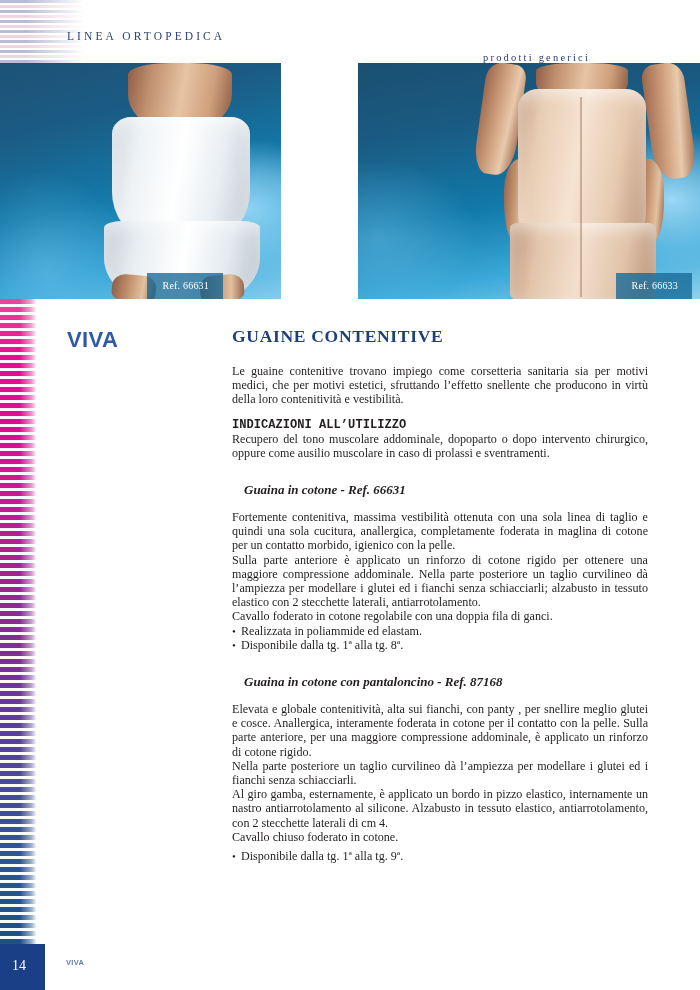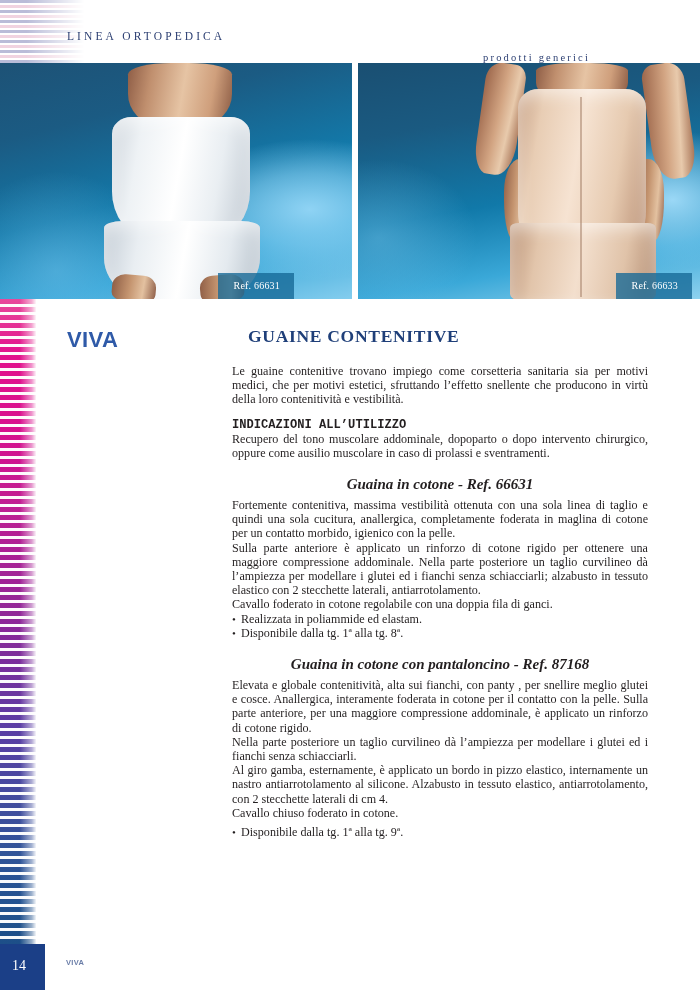--- a/index.html
+++ b/index.html
@@ -91,21 +91,21 @@
     left: 0; top: 63px;
     width: 700px; height: 236px;
     background: #ffffff;
   }
   .photo {
     position: absolute;
     top: 0;
     height: 236px;
     overflow: hidden;
   }
-  .photo-a { left: 0;   width: 352px; }
+  .photo-a { left: 0;   width: 281px; }
   .photo-b { left: 358px; width: 342px; text-align: right; }
 
   .photo-bg {
     position: absolute;
     inset: 0;
     background:
       radial-gradient(ellipse 58% 48% at 88% 62%, #8fd3f4 0%, rgba(143,211,244,0.55) 32%, rgba(143,211,244,0) 62%),
       radial-gradient(ellipse 42% 60% at 16% 88%, rgba(120,198,238,0.45) 0%, rgba(120,198,238,0) 70%),
       linear-gradient(165deg, #1d5276 0%, #1b5b83 24%, #1378a8 52%, #34a4d6 76%, #84cdee 100%);
   }
@@ -219,47 +219,46 @@
   .content {
     position: absolute;
     left: 232px; top: 326px;
     width: 416px;
   }
   .section-title {
     font-size: 17.5px;
     font-weight: bold;
     letter-spacing: 0.7px;
     color: #1f3f79;
-    margin: 0 0 17px 16px;
+    margin: 0 0 17px 0;
   }
   p.body {
     margin: 0;
     font-size: 12.1px;
     line-height: 14.2px;
     text-align: justify;
     color: #231f20;
   }
   .gap { height: 11px; }
   .gap-sm { height: 5px; }
   .sub-head {
     margin: 0;
     font-size: 12.1px;
     font-weight: bold;
     line-height: 14.4px;
     color: #231f20;
     font-family: Liberation Mono, monospace;
   }
   .prod-head {
-    margin: 6px;
-    font-size: 15px;
+    margin: 12px;
+    font-size: 13px;
     font-weight: bold;
     font-style: italic;
     line-height: 14.6px;
     color: #231f20;
-    text-align: center;
   }
   ul.bullets {
     margin: 0;
     padding: 0;
     list-style: none;
   }
   ul.bullets li {
     font-size: 12.1px;
     line-height: 14.4px;
     padding-left: 9px;

